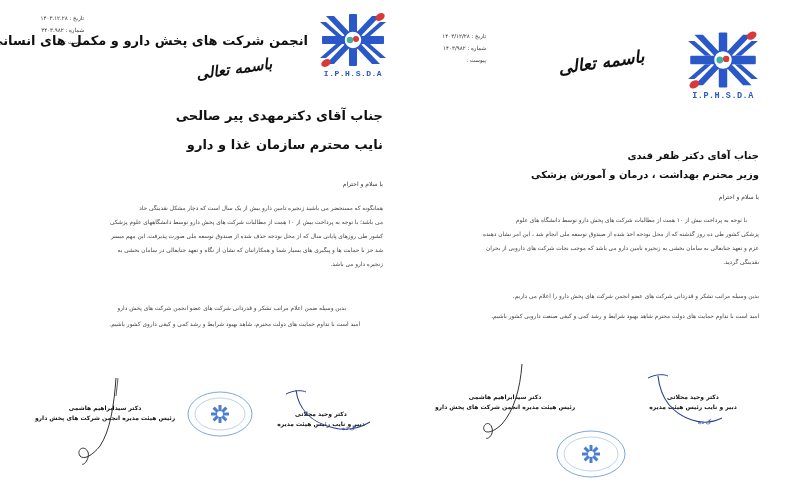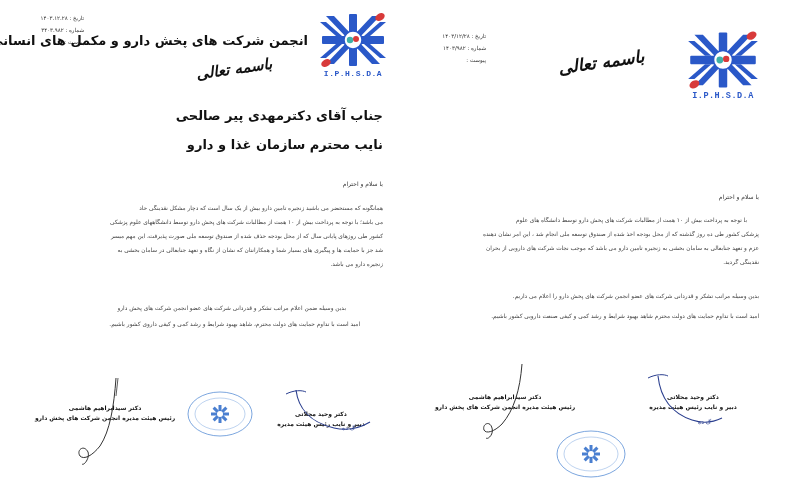--- a/index.html
+++ b/index.html
@@ -168,20 +168,24 @@
       </g>
       <circle cx="35" cy="28" r="9" fill="#ffffff" stroke="#2a58c8" stroke-width="1.5"></circle>
       <circle cx="32" cy="28" r="3.2" fill="#3fb0a8"></circle>
       <circle cx="38" cy="27" r="3" fill="#d83a3a"></circle>
       <ellipse cx="62" cy="5" rx="5" ry="3.5" fill="#d83a3a" transform="rotate(-30 62 5)"></ellipse>
       <ellipse cx="8" cy="51" rx="5" ry="3.5" fill="#d83a3a" transform="rotate(-30 8 51)"></ellipse>
     </svg>
     <div class="logo-caption" style="font-size:8.5px;">I.P.H.S.D.A</div>
   </div>
 
+  <div class="abs rtl" style="right:30px; top:150px;">
+    <div class="addressee big" style="margin-bottom:8px;">جناب آقای دکتر ظفر قندی</div>
+    <div class="addressee big">وزیر محترم بهداشت ، درمان و آموزش پزشکی</div>
+  </div>
 
   <div class="abs rtl greeting" style="right:30px; top:193px;">با سلام و احترام</div>
 
   <div class="abs rtl" style="right:30px; top:217px; width:340px;">
     <div class="body-line" style="height:14px; padding-right:12px;">با توجه به پرداخت بیش از ۱۰ همت از مطالبات شرکت های پخش دارو توسط دانشگاه های علوم</div>
     <div class="body-line" style="height:14px;">پزشکی کشور طی ده روز گذشته که از محل بودجه اخذ شده از صندوق توسعه ملی انجام شد ، این امر نشان دهنده</div>
     <div class="body-line" style="height:14px;">عزم و تعهد جنابعالی به سامان بخشی به زنجیره تامین دارو می باشد که موجب نجات شرکت های دارویی از بحران</div>
     <div class="body-line" style="height:14px;">نقدینگی گردید.</div>
   </div>
 

